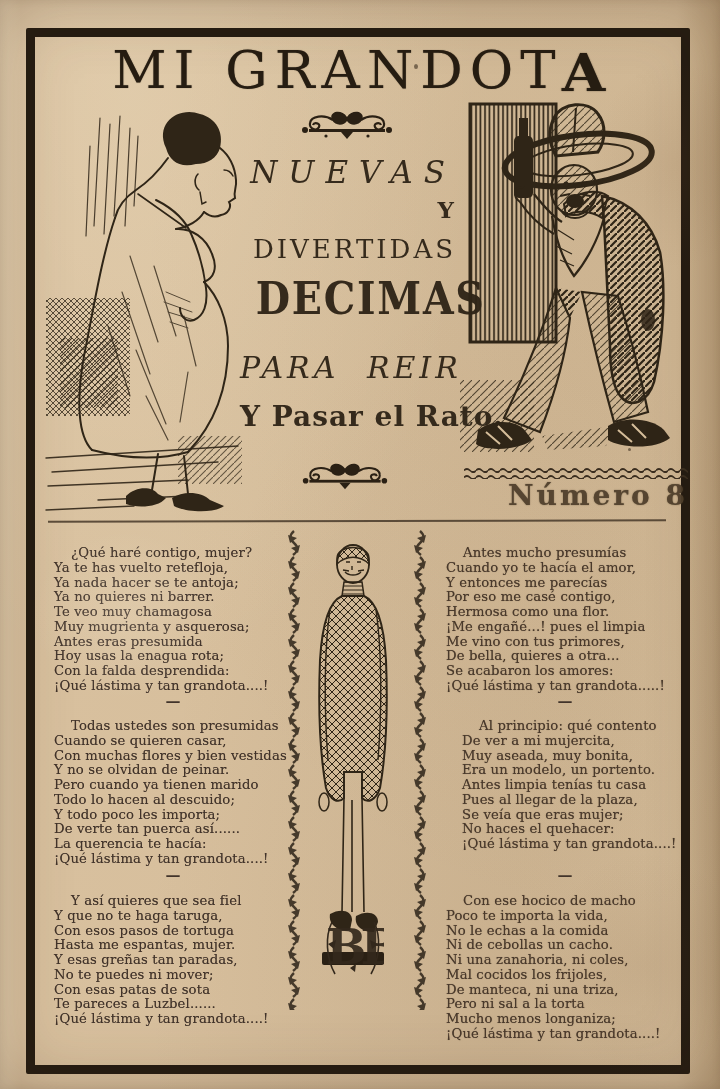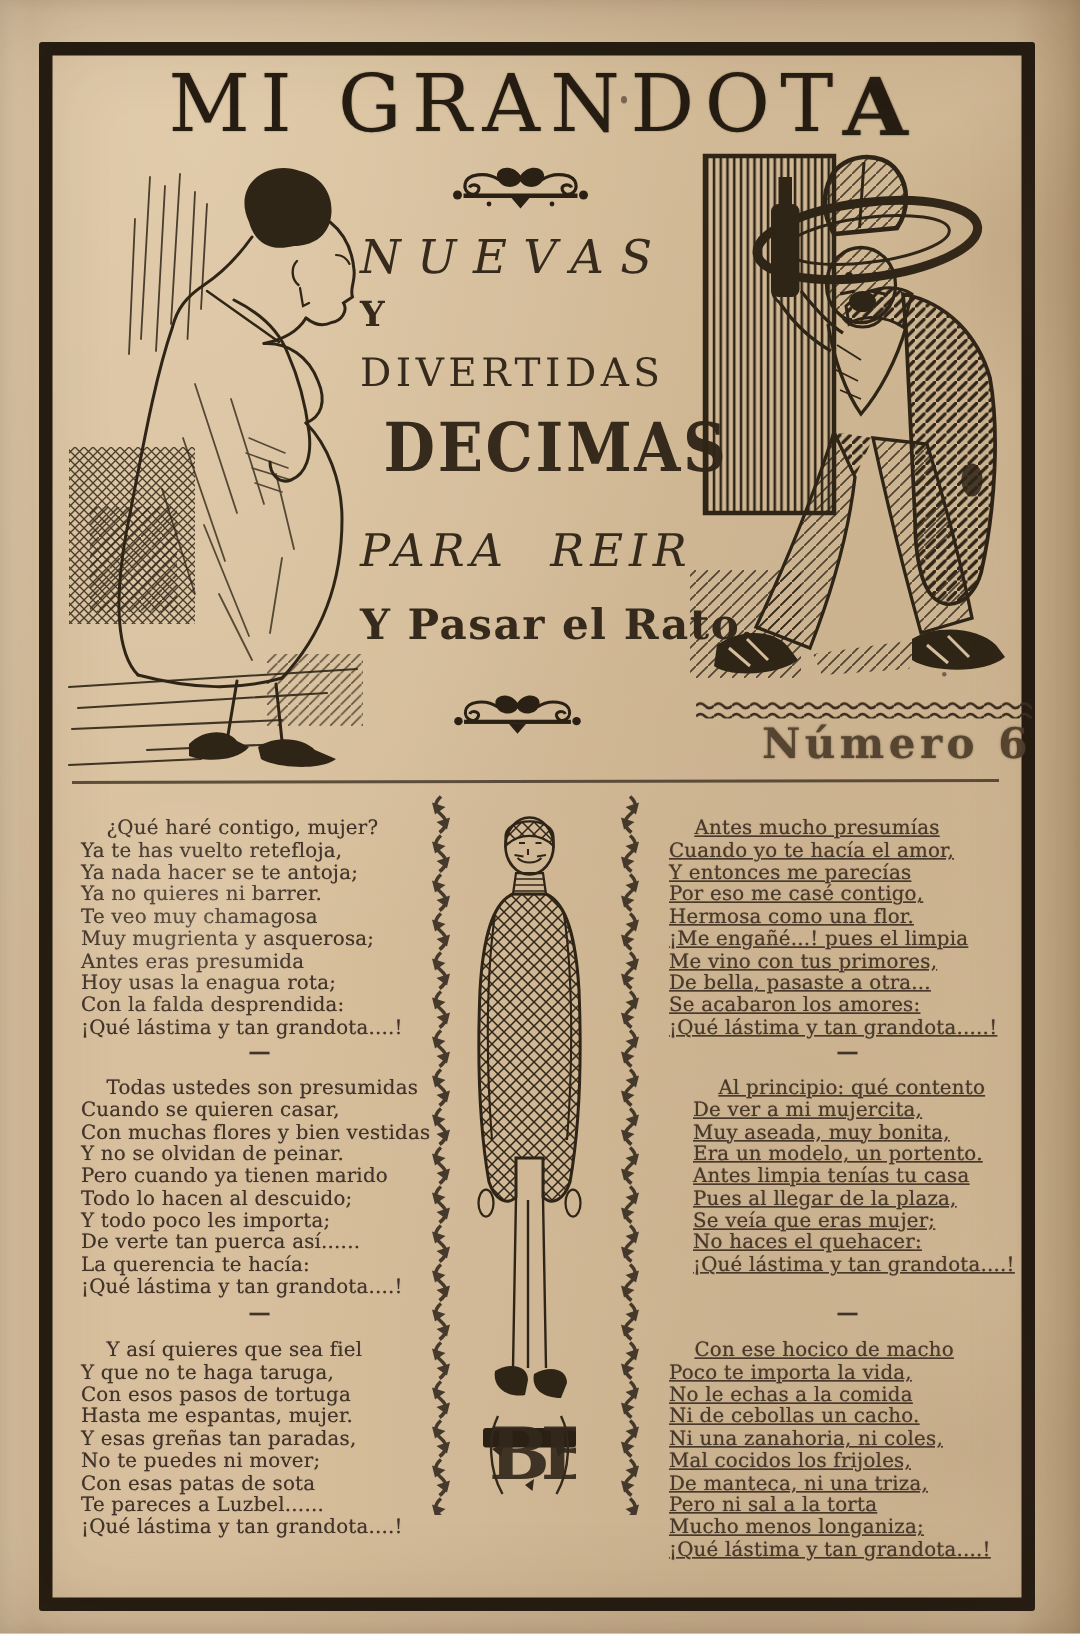--- a/index.html
+++ b/index.html
@@ -25,40 +25,40 @@
   .abs{position:absolute;}
   .title{
     left:26px; top:38px; width:664px; text-align:center;
     font-size:53px; letter-spacing:7px; color:#261d12; white-space:nowrap;
     text-shadow:0 0 1px rgba(38,29,18,.55);
   }
   .title .accent{
     font-weight:bold; letter-spacing:0; display:inline-block;
     transform:translateY(3px) scaleX(1.05); text-shadow:0 0 1.2px rgba(38,29,18,.8);
   }
-  .hdr-center{left:240px; width:216px; text-align:left; color:#352a1c; white-space:nowrap;}
+  .hdr-center{left:240px; width:216px; text-align:right; color:#352a1c; white-space:nowrap;}
   .nuevas{top:154px; font-style:italic; font-size:31px; letter-spacing:11px;}
   .ygrande{top:196px; font-size:23px; font-weight:bold; letter-spacing:2px;}
   .divertidas{top:234px; font-size:26px; letter-spacing:3px;}
   .decimas{top:272px; font-size:45px; font-weight:bold; letter-spacing:2px;}
   .decimas span{display:inline-block; transform:scaleX(.88); transform-origin:center;}
   .parareir{top:350px; font-style:italic; font-size:30px; letter-spacing:4px; word-spacing:14px;}
   .pasar{top:400px; font-size:28px; font-weight:bold; letter-spacing:1px;}
   .numero{
     left:460px; top:479px; width:228px; text-align:right; padding-right:2px;
     font-size:28px; font-weight:bold; letter-spacing:3px; color:#50402c;
     text-shadow:0 0 1.5px rgba(80,64,44,.7); opacity:.95; white-space:nowrap;
   }
   .hrule{left:48px; top:520px; width:618px; height:2px; background:#463829; transform:rotate(-.12deg); opacity:.85;}
   .stanza{
     width:238px; font-size:13.2px; line-height:14.75px; letter-spacing:.15px;
     color:#41332a; white-space:nowrap; text-shadow:0 0 .5px rgba(65,51,42,.55);
   }
   .stanza > div:first-child{padding-left:17px;}
-  .col-right .stanza, .stanza.deg{color:#49392b; text-shadow:0 0 .7px rgba(73,57,43,.7);text-decoration:underline;}
+  .col-right .stanza, .stanza.deg{color:#49392b; text-shadow:0 0 .7px rgba(73,57,43,.7);}
   .dash{width:238px; text-align:center; font-size:15px; font-weight:bold; color:#41332a;}
   .bar-small{left:322px; top:952px; width:62px; height:13px; background:#2a2014; border-radius:2px;}
   .stain{position:absolute; pointer-events:none; border-radius:50%;}
   .speck{position:absolute; background:rgba(45,33,20,.55); border-radius:50%;}
 </style>
 </head>
 <body>
 
 <div class="page">
 
@@ -194,21 +194,21 @@
     <svg width="224" height="14" viewBox="0 0 224 14">
       <defs>
         <pattern id="wv" width="12" height="7" patternUnits="userSpaceOnUse">
           <path d="M0 3.5 Q3 .5 6 3.5 Q9 6.5 12 3.5" fill="none" stroke="#3a2d1f" stroke-width="1.7"></path>
         </pattern>
       </defs>
       <rect x="0" y="0" width="224" height="7" fill="url(#wv)"></rect>
       <rect x="0" y="5" width="224" height="7" fill="url(#wv)"></rect>
     </svg>
   </div>
-  <div class="abs numero">Número 6</div>
+  <div class="abs numero">Número 8</div>
 
   <div class="abs hrule"></div>
 
   <div class="abs" style="left:284px; top:530px;">
     <svg width="20" height="480" viewBox="0 0 20 480">
       <defs>
         <pattern id="lf1" width="20" height="26" patternUnits="userSpaceOnUse">
           <path d="M10 1 Q3 7 10 13 Q17 19 9 25" stroke="#32281c" stroke-width="2.4" fill="none"></path>
           <path d="M4 5 L13 8 L6 13 Z" fill="#32281c"></path>
           <path d="M16 15 L7 18 L14 23 Z" fill="#32281c"></path>
@@ -296,21 +296,21 @@
     </div>
 
   <div class="abs stanza deg" style="left:446px; top:546px;">
       <div>Antes mucho presumías</div>
       <div>Cuando yo te hacía el amor,</div>
       <div>Y entonces me parecías</div>
       <div>Por eso me casé contigo,</div>
       <div>Hermosa como una flor.</div>
       <div>¡Me engañé...! pues el limpia</div>
       <div>Me vino con tus primores,</div>
-      <div>De bella, pasaste a otra...</div>
+      <div>De bella, quieres a otra...</div>
       <div>Se acabaron los amores:</div>
       <div>¡Qué lástima y tan grandota.....!</div>
     </div>
   <div class="abs dash" style="left:446px; top:692px;">—</div>
   <div class="abs stanza deg" style="left:462px; top:719px;">
       <div>Al principio: qué contento</div>
       <div>De ver a mi mujercita,</div>
       <div>Muy aseada, muy bonita,</div>
       <div>Era un modelo, un portento.</div>
       <div>Antes limpia tenías tu casa</div>
@@ -327,21 +327,21 @@
       <div>Ni de cebollas un cacho.</div>
       <div>Ni una zanahoria, ni coles,</div>
       <div>Mal cocidos los frijoles,</div>
       <div>De manteca, ni una triza,</div>
       <div>Pero ni sal a la torta</div>
       <div>Mucho menos longaniza;</div>
       <div>¡Qué lástima y tan grandota....!</div>
     </div>
 
   <div class="abs bar-small"></div>
-  <div class="abs" style="left:322px; top:938px;">
+  <div class="abs" style="left:322px; top:916px;">
     <svg width="62" height="64" viewBox="0 0 62 64">
       <path d="M10 6 C3 20 4 42 13 58 M52 6 C59 20 58 42 49 58" stroke="#33281c" stroke-width="1.6" fill="none"></path>
       <path d="M6 28 L14 24 L12 33 Z M56 28 L48 24 L50 33 Z M28 52 L34 48 L33 56 Z" fill="#33281c"></path>
       <text x="4" y="48" font-family="DejaVu Serif, serif" font-size="48" font-weight="bold" fill="#33281c" letter-spacing="-6" opacity=".92">BB</text>
     </svg>
   </div>
 
   <div class="stain" style="left:590px; top:60px; width:170px; height:210px; background:radial-gradient(ellipse, rgba(120,85,50,.10), transparent 70%);"></div>
   <div class="stain" style="left:30px; top:530px; width:190px; height:170px; background:radial-gradient(ellipse, rgba(255,246,226,.16), transparent 70%);"></div>
   <div class="stain" style="left:540px; top:850px; width:210px; height:230px; background:radial-gradient(ellipse, rgba(110,78,48,.09), transparent 70%);"></div>

